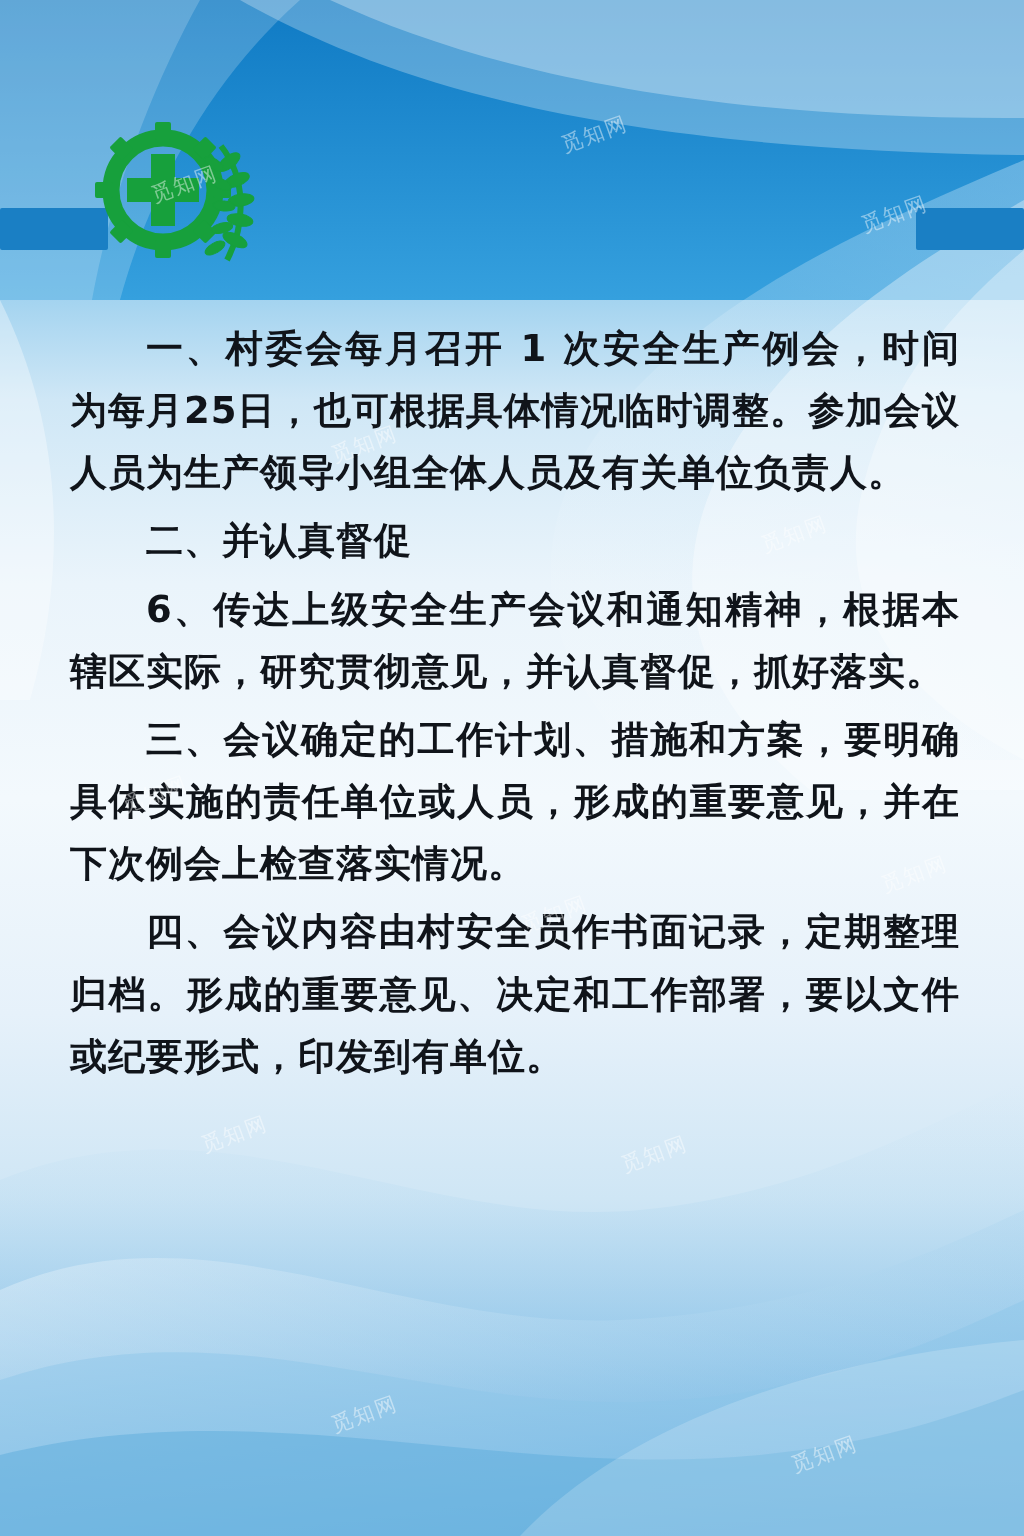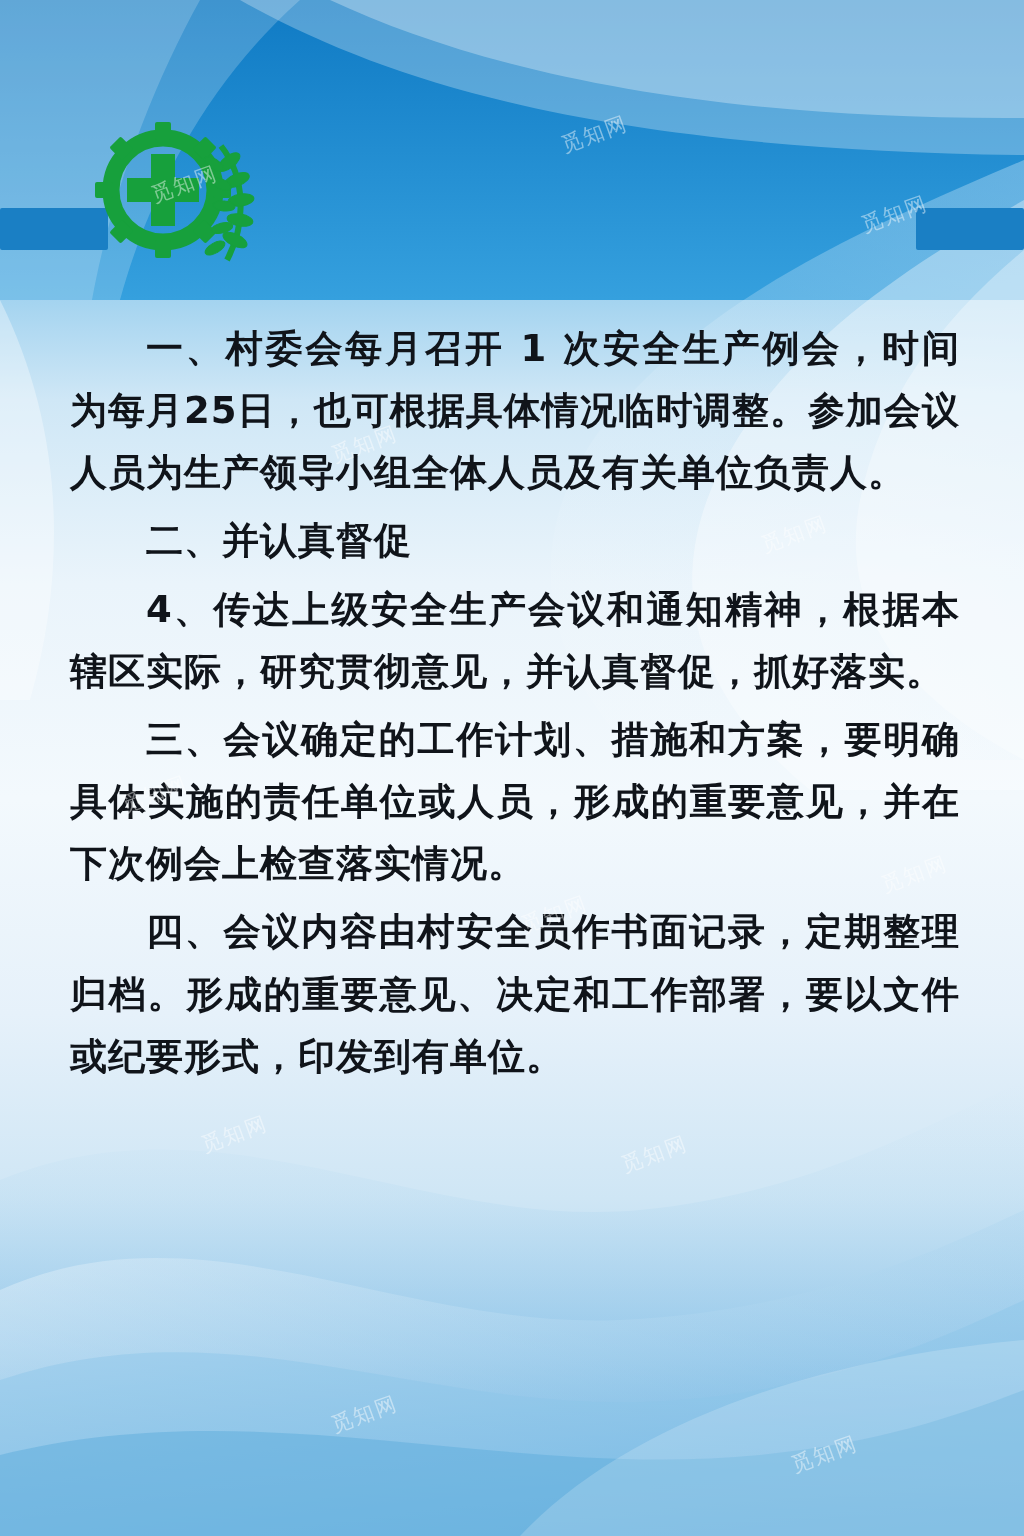--- a/index.html
+++ b/index.html
@@ -198,21 +198,21 @@
           <ellipse cx="120" cy="130" rx="11" ry="5" transform="rotate(-30 120 130)"></ellipse>
         </g>
       </g>
     </svg>
 
   </div>
 
   <div class="content">
     <p class="para">一、村委会每月召开 1 次安全生产例会，时间为每月25日，也可根据具体情况临时调整。参加会议人员为生产领导小组全体人员及有关单位负责人。</p>
     <p class="para">二、并认真督促</p>
-    <p class="para">4、传达上级安全生产会议和通知精神，根据本辖区实际，研究贯彻意见，并认真督促，抓好落实。</p>
+    <p class="para">6、传达上级安全生产会议和通知精神，根据本辖区实际，研究贯彻意见，并认真督促，抓好落实。</p>
     <p class="para">三、会议确定的工作计划、措施和方案，要明确具体实施的责任单位或人员，形成的重要意见，并在下次例会上检查落实情况。</p>
     <p class="para">四、会议内容由村安全员作书面记录，定期整理归档。形成的重要意见、决定和工作部署，要以文件或纪要形式，印发到有单位。</p>
   </div>
 
   <div class="wm" style="left:150px;  top:170px;">觅知网</div>
   <div class="wm" style="left:560px;  top:120px;">觅知网</div>
   <div class="wm" style="left:860px;  top:200px;">觅知网</div>
   <div class="wm" style="left:330px;  top:430px;">觅知网</div>
   <div class="wm" style="left:760px;  top:520px;">觅知网</div>
   <div class="wm" style="left:120px;  top:780px;">觅知网</div>

